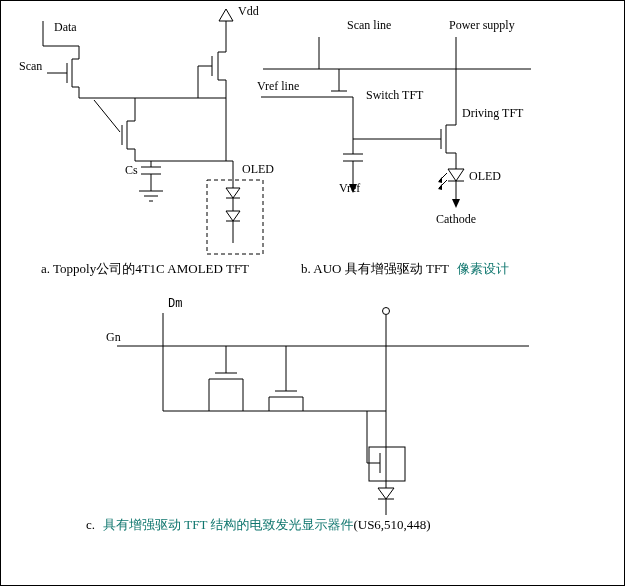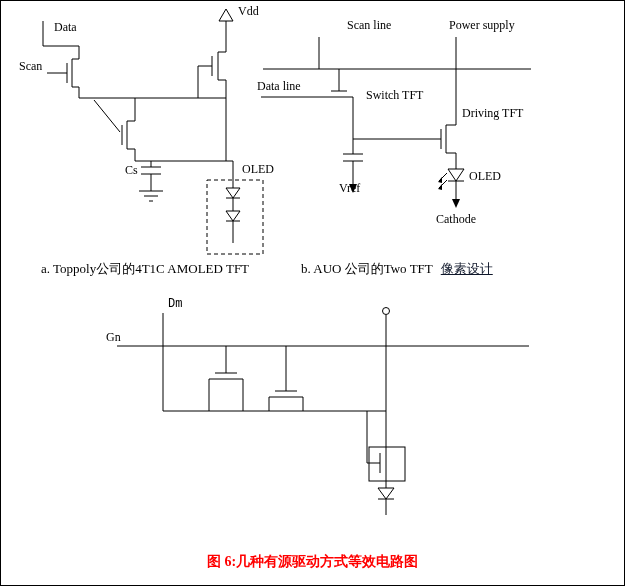--- a/index.html
+++ b/index.html
@@ -10,21 +10,21 @@
     background:#ffffff; border:1px solid #000; overflow:hidden;
   }
   svg.wires { position:absolute; left:0; top:0; }
   svg.wires line, svg.wires path, svg.wires rect, svg.wires circle {
     stroke:#000; stroke-width:1; fill:none;
   }
   svg.wires .fill { fill:#000; stroke:none; }
   svg.wires .dashed { stroke-dasharray:4 3; }
   .lbl { position:absolute; font-size:12px; color:#000; white-space:nowrap; line-height:1.1; }
   .cap { position:absolute; font-size:13px; color:#000; white-space:nowrap; line-height:1.2; }
-  .red-link { color:#0f172a; text-decoration:underline; cursor:pointer; }
+  .red-link { color:#0f766e; cursor:pointer; }
   .cap .sp { display:inline-block; width:8px; }
   .fig-caption {
     position:absolute; left:0; top:552px; width:100%;
     text-align:center; font-size:14px; font-weight:bold; color:#ff0000;
     white-space:nowrap;
   }
 </style>
 </head>
 <body>
 
@@ -177,28 +177,30 @@
 
   <span class="lbl" style="left:33px; top:20px;margin-left:20px;">Data</span>
   <span class="lbl" style="left:237px; top:4px;">Vdd</span>
   <span class="lbl" style="left:18px; top:59px;">Scan</span>
   <span class="lbl" style="left:112px; top:163px;margin-left:12px;">Cs</span>
   <span class="lbl" style="left:241px; top:162px;">OLED</span>
   <span class="cap" style="left:40px; top:260px;">a. Toppoly公司的4T1C AMOLED TFT</span>
 
   <span class="lbl" style="left:306px; top:18px;margin-left:40px;">Scan line</span>
   <span class="lbl" style="left:448px; top:18px;">Power supply</span>
-  <span class="lbl" style="left:256px; top:79px;">Data line</span>
+  <span class="lbl" style="left:256px; top:79px;">Vref line</span>
   <span class="lbl" style="left:365px; top:88px;">Switch TFT</span>
   <span class="lbl" style="left:461px; top:106px;">Driving TFT</span>
   <span class="lbl" style="left:338px; top:181px;">Vref</span>
   <span class="lbl" style="left:468px; top:169px;">OLED</span>
   <span class="lbl" style="left:435px; top:212px;">Cathode</span>
   <span class="cap" style="left:300px; top:260px;">
-    <span>b. AUO 公司的Two TFT</span><span class="sp"></span><span class="red-link">像素设计</span>
+    <span>b. AUO 具有增强驱动 TFT</span><span class="sp"></span><span class="red-link">像素设计</span>
   </span>
 
   <span class="lbl" style="left:167px; top:297px;font-family:Liberation Mono, monospace;">Dm</span>
   <span class="lbl" style="left:105px; top:330px;">Gn</span>
-
-  <div class="fig-caption">图 6:几种有源驱动方式等效电路图</div>
+  <span class="cap" style="left:85px; top:516px;">
+    <span>c.</span><span class="sp"></span><span class="red-link">具有增强驱动 TFT 结构的电致发光显示器件</span><span>(US6,510,448)</span>
+  </span>
+
 
 </div>
 
 </body></html>

